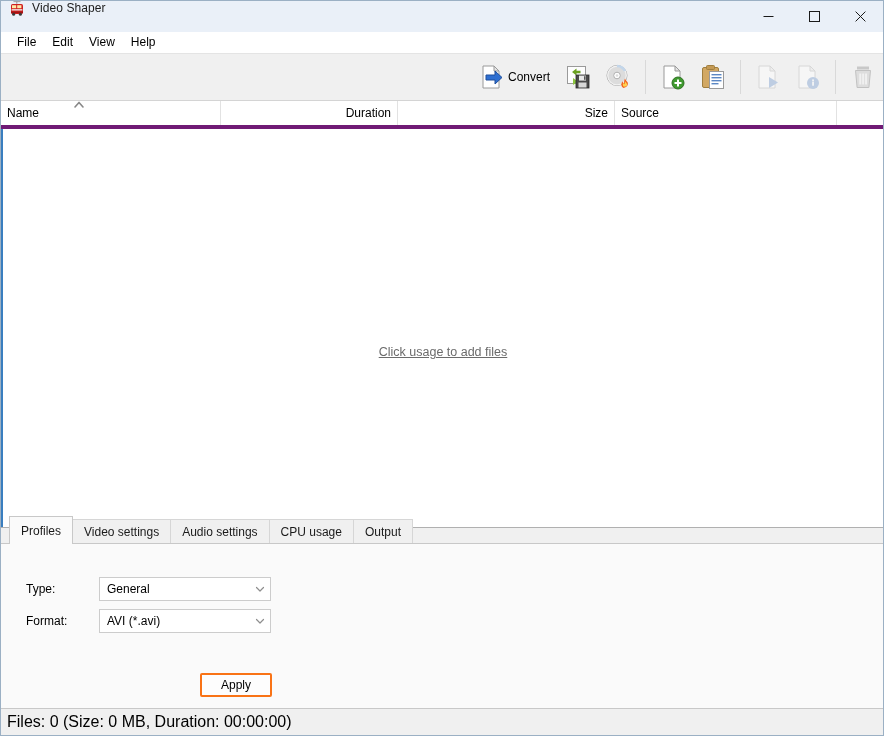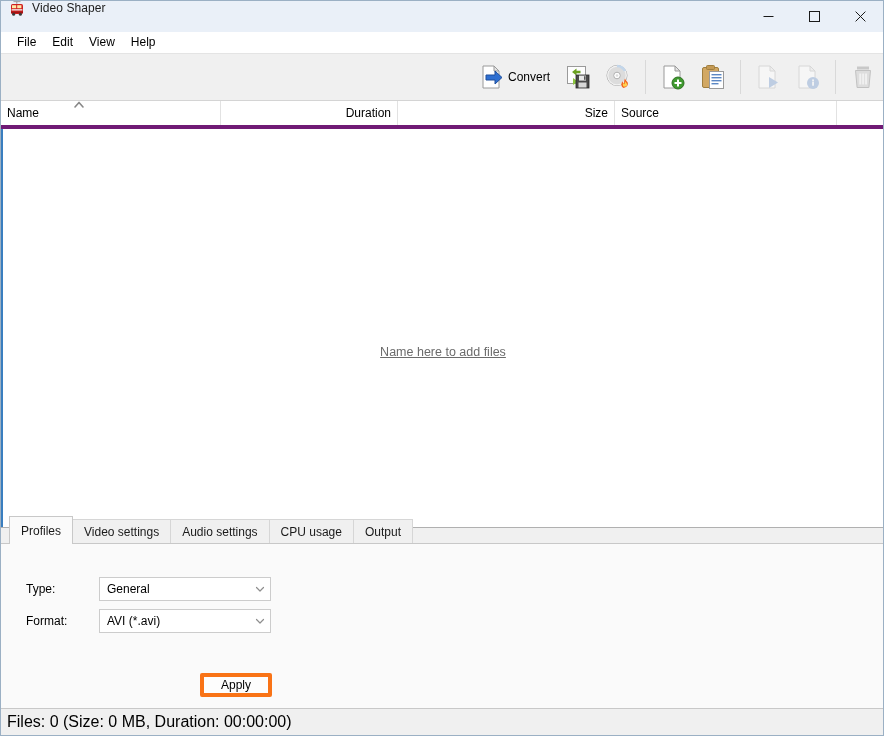--- a/index.html
+++ b/index.html
@@ -246,21 +246,21 @@
   .combo .val { flex: 1 1 auto; }
   .combo .chev { width: 12px; height: 12px; flex: 0 0 auto; opacity: .6; }
   .btn-apply {
     position: absolute;
     left: 199px;
     top: 129px;
     width: 72px;
     height: 24px;
     box-sizing: border-box;
     background: #fdfdfd;
-    border: 4px solid #f97316;
+    border: 2px solid #f97316;
     border-radius: 2px;
     font-size: 12px;
     font-family: "Liberation Sans", sans-serif;
     color: #000;
     display: flex;
     align-items: center;
     justify-content: center;
     cursor: default;
   }
 
@@ -436,21 +436,21 @@
       <span>Source</span>
     </div>
     <div class="col align-left" style="flex:1 1 auto;border-right:none">
       <span></span>
     </div>
   </div>
 
   <div id="filelist">
     <div class="leftrail"></div>
     <div id="addlink">
-      <span>Name here to add files</span>
+      <span>Click usage to add files</span>
     </div>
   </div>
 
   <div id="bottompanel">
 
     <div id="tabstrip">
       <div class="tab active">
         <span>Profiles</span>
       </div>
       <div class="tab">

